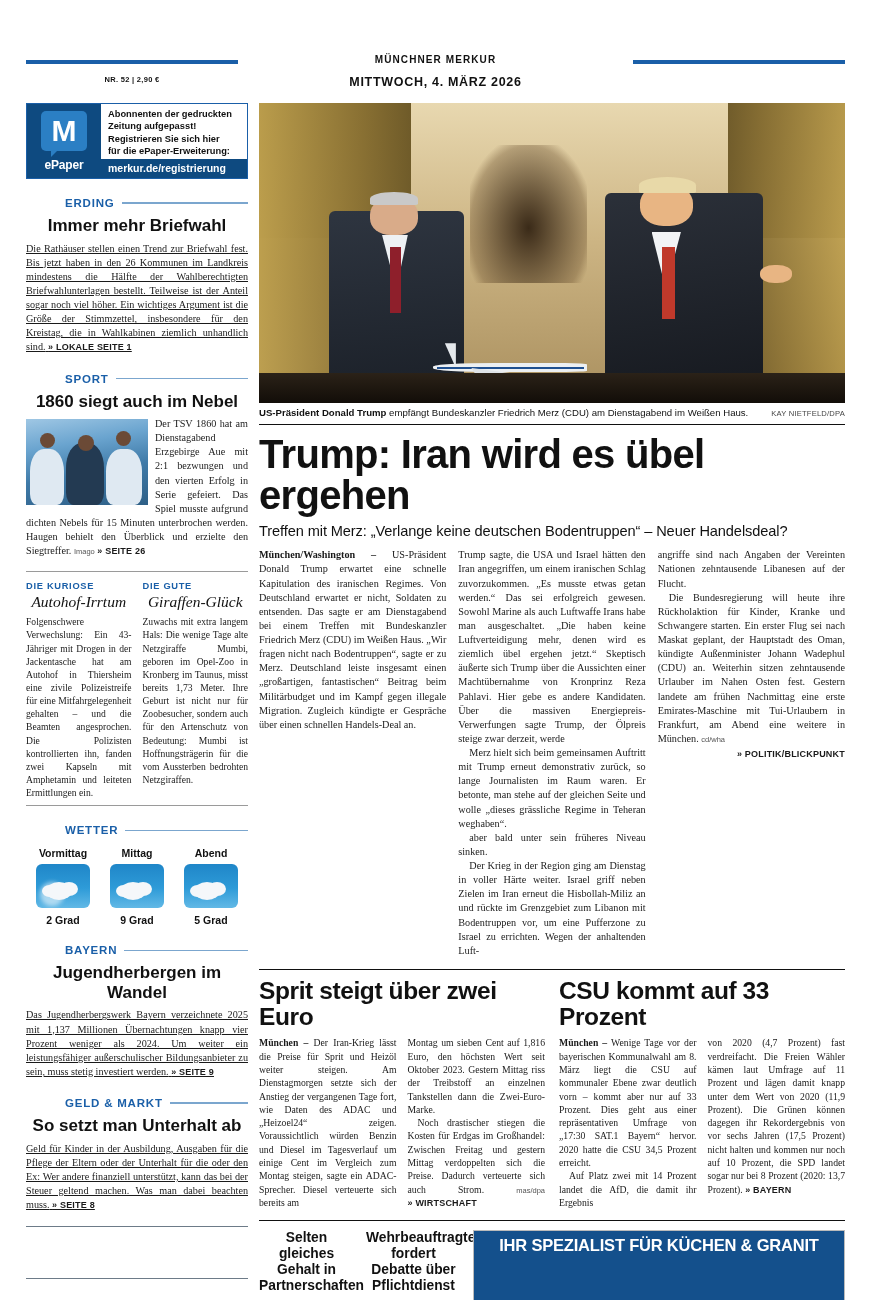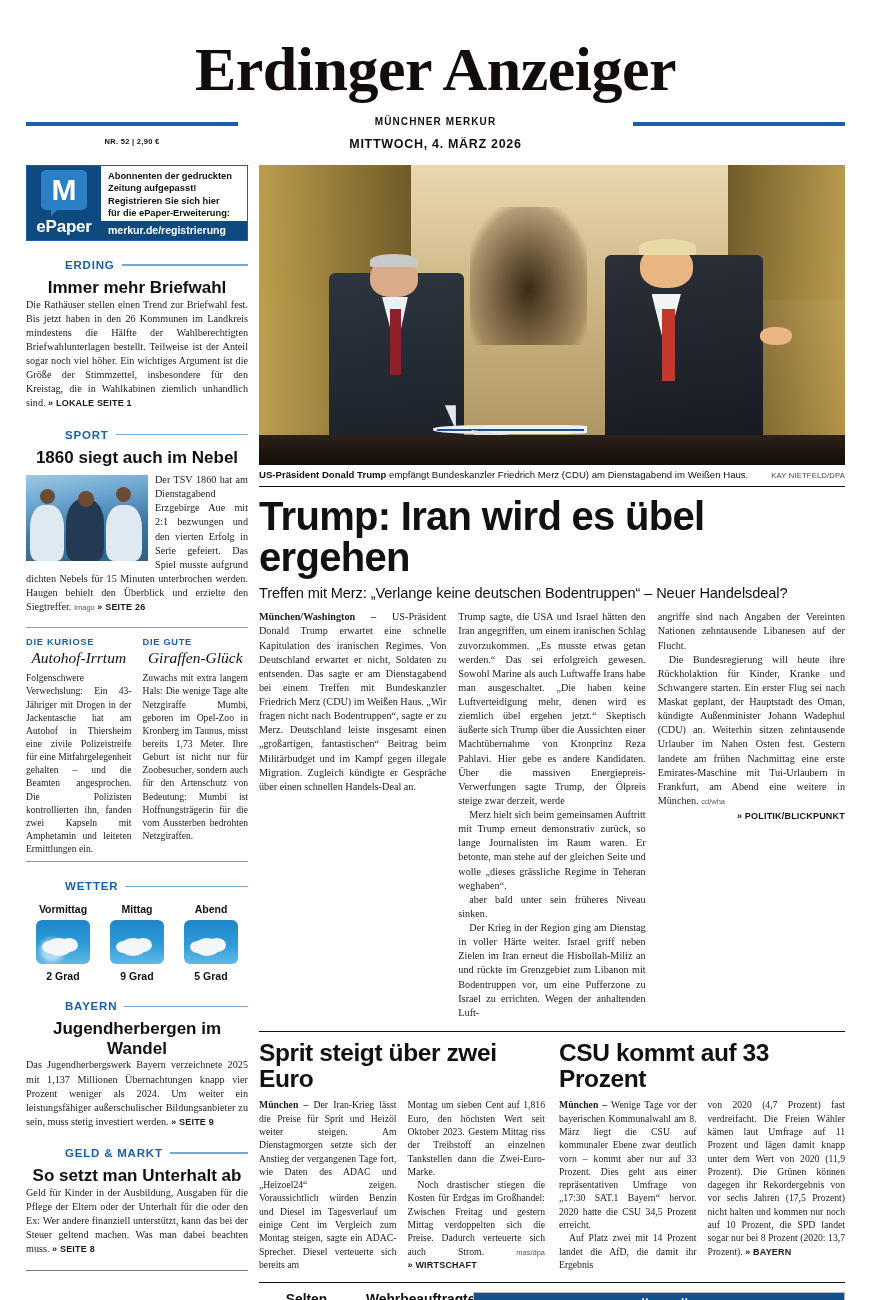--- a/index.html
+++ b/index.html
@@ -62,21 +62,21 @@
     content:"";position:absolute;bottom:-6px;left:10px;
     width:0;height:0;border-left:8px solid #2b7fc4;
     border-bottom:8px solid transparent;
   }
   .epaper-m span{
     font-family:"Liberation Sans",sans-serif;font-weight:700;
     font-size:30px;color:#ffffff;line-height:1;
   }
   .epaper-word{
     font-family:"Liberation Sans",sans-serif;font-weight:700;
-    font-size:17px;color:#ffffff;margin-top:7px;letter-spacing:-0.2px;
+    font-size:12px;color:#ffffff;margin-top:7px;letter-spacing:-0.2px;
   }
   .epaper-text{flex:1 1 auto;display:flex;flex-direction:column;}
   .epaper-lines{
     flex:1 1 auto;padding:4px 6px 0 7px;
     font-family:"Liberation Sans",sans-serif;font-weight:700;
     font-size:9.3px;line-height:1.33;color:#111;
   }
   .epaper-url{
     background:#0e4a80;color:#fff;
     font-family:"Liberation Sans",sans-serif;font-weight:700;
@@ -89,21 +89,21 @@
     font-family:"Liberation Sans",sans-serif;font-weight:700;
     font-size:11.5px;letter-spacing:0.8px;color:#1a5fa8;white-space:nowrap;
   }
   .sec-head .line{flex:1 1 auto;height:1.5px;background:#7ba6ce;}
   .sec-title{
     font-family:"Liberation Sans",sans-serif;font-weight:700;
     font-size:17px;color:#111;text-align:center;margin-top:7px;line-height:1.15;
   }
   .sec-body{
     font-family:"Liberation Serif",serif;font-size:10.2px;line-height:1.385;
-    text-align:justify;color:#1a1a1a;hyphens:auto;
+    text-align:justify;margin-top:6px;color:#1a1a1a;hyphens:auto;text-decoration:underline;
   }
   .ref{
     font-family:"Liberation Sans",sans-serif;font-weight:700;
     font-size:9px;white-space:nowrap;letter-spacing:0.2px;
   }
 
   
   .sport-block{margin-top:6px;}
   .sport-photo{
     width:122px;height:86px;float:left;margin:2px 7px 2px 0;
@@ -284,21 +284,20 @@
     font-family:"Liberation Sans",sans-serif;font-weight:700;
     font-size:16.5px;color:#ffffff;letter-spacing:-0.2px;text-align:center;
   }
 </style>
 </head>
 <body>
 
 <div class="page">
 
   <div class="masthead">
-    <div class="masthead-title">Erdinger Anzeiger</div>
     <div class="masthead-rule-row">
       <div class="mh-left">
         <div class="bar"></div>
         <div class="mh-issue">NR. 52 | 2,90 €</div>
       </div>
       <div class="mh-center">
         <div class="merkur">MÜNCHNER MERKUR</div>
         <div class="date">MITTWOCH, 4. MÄRZ 2026</div>
       </div>
       <div class="mh-right">

